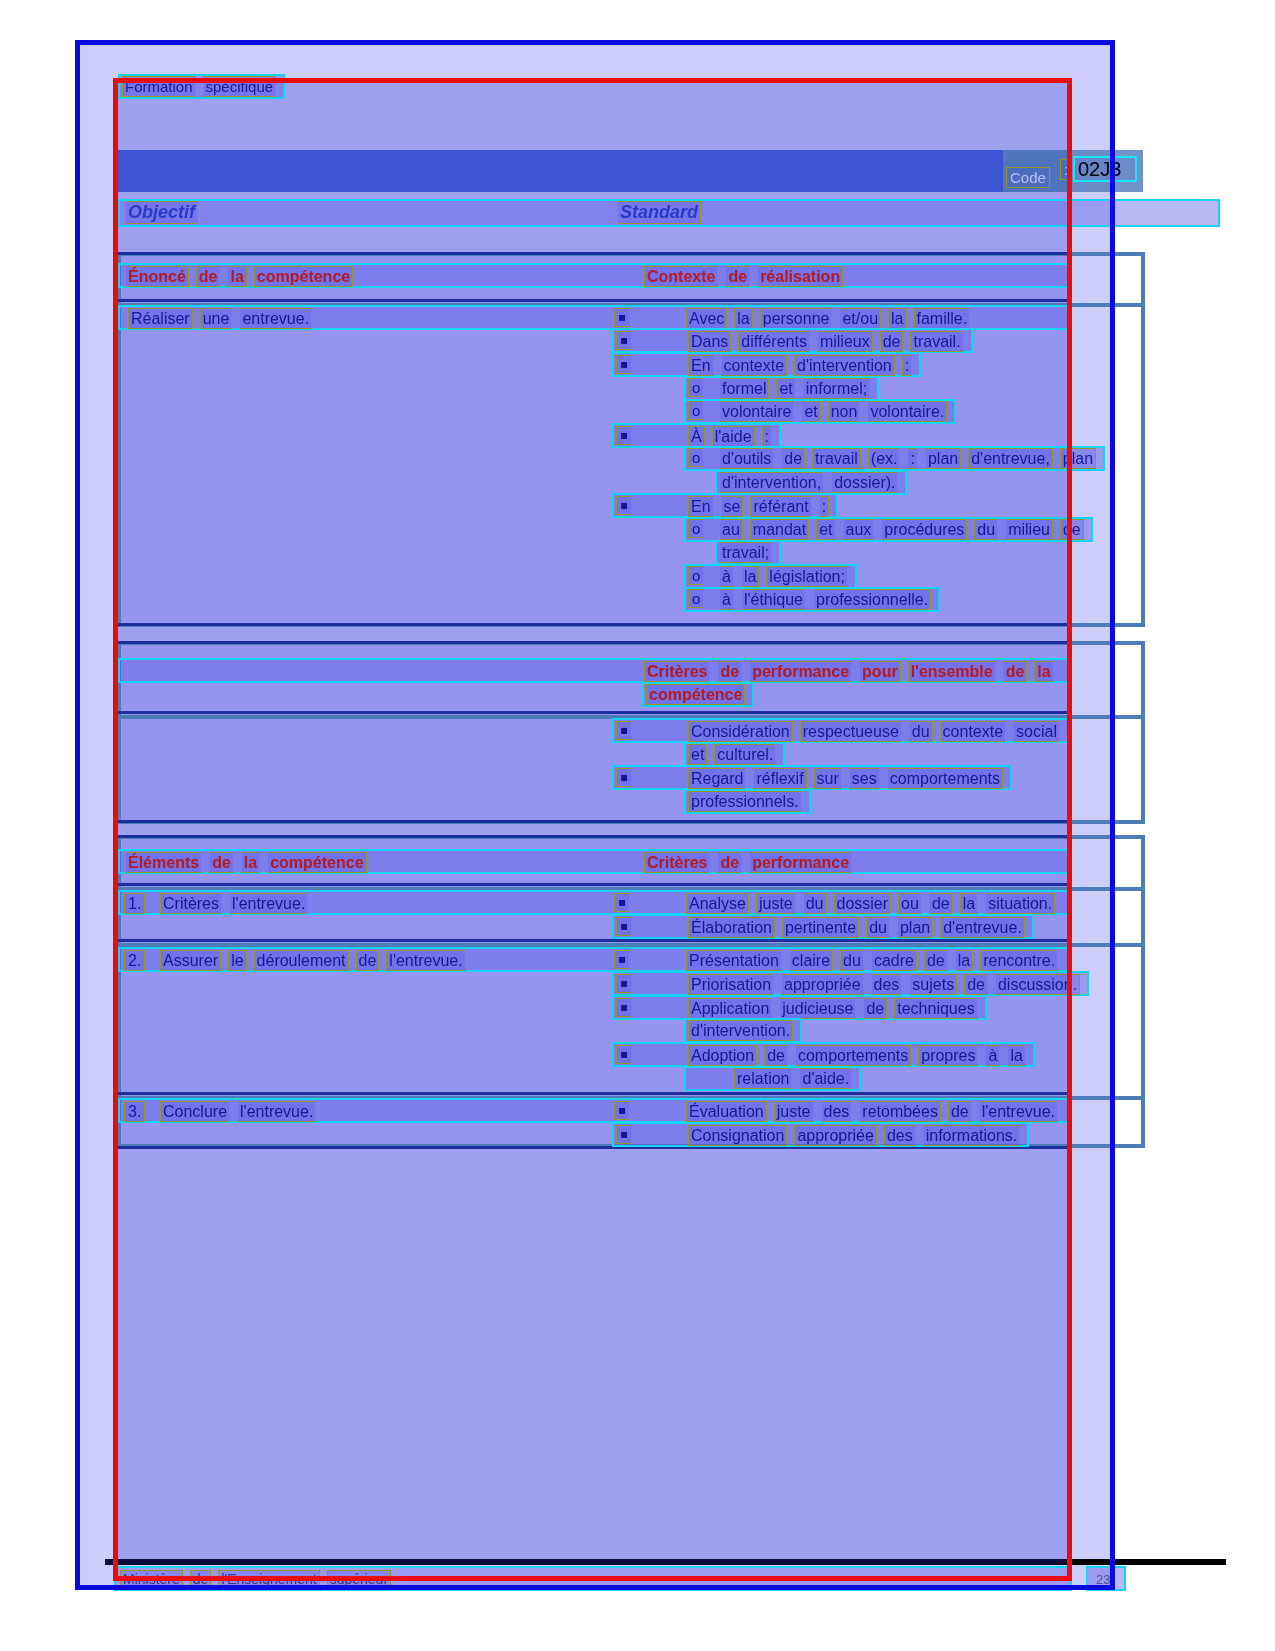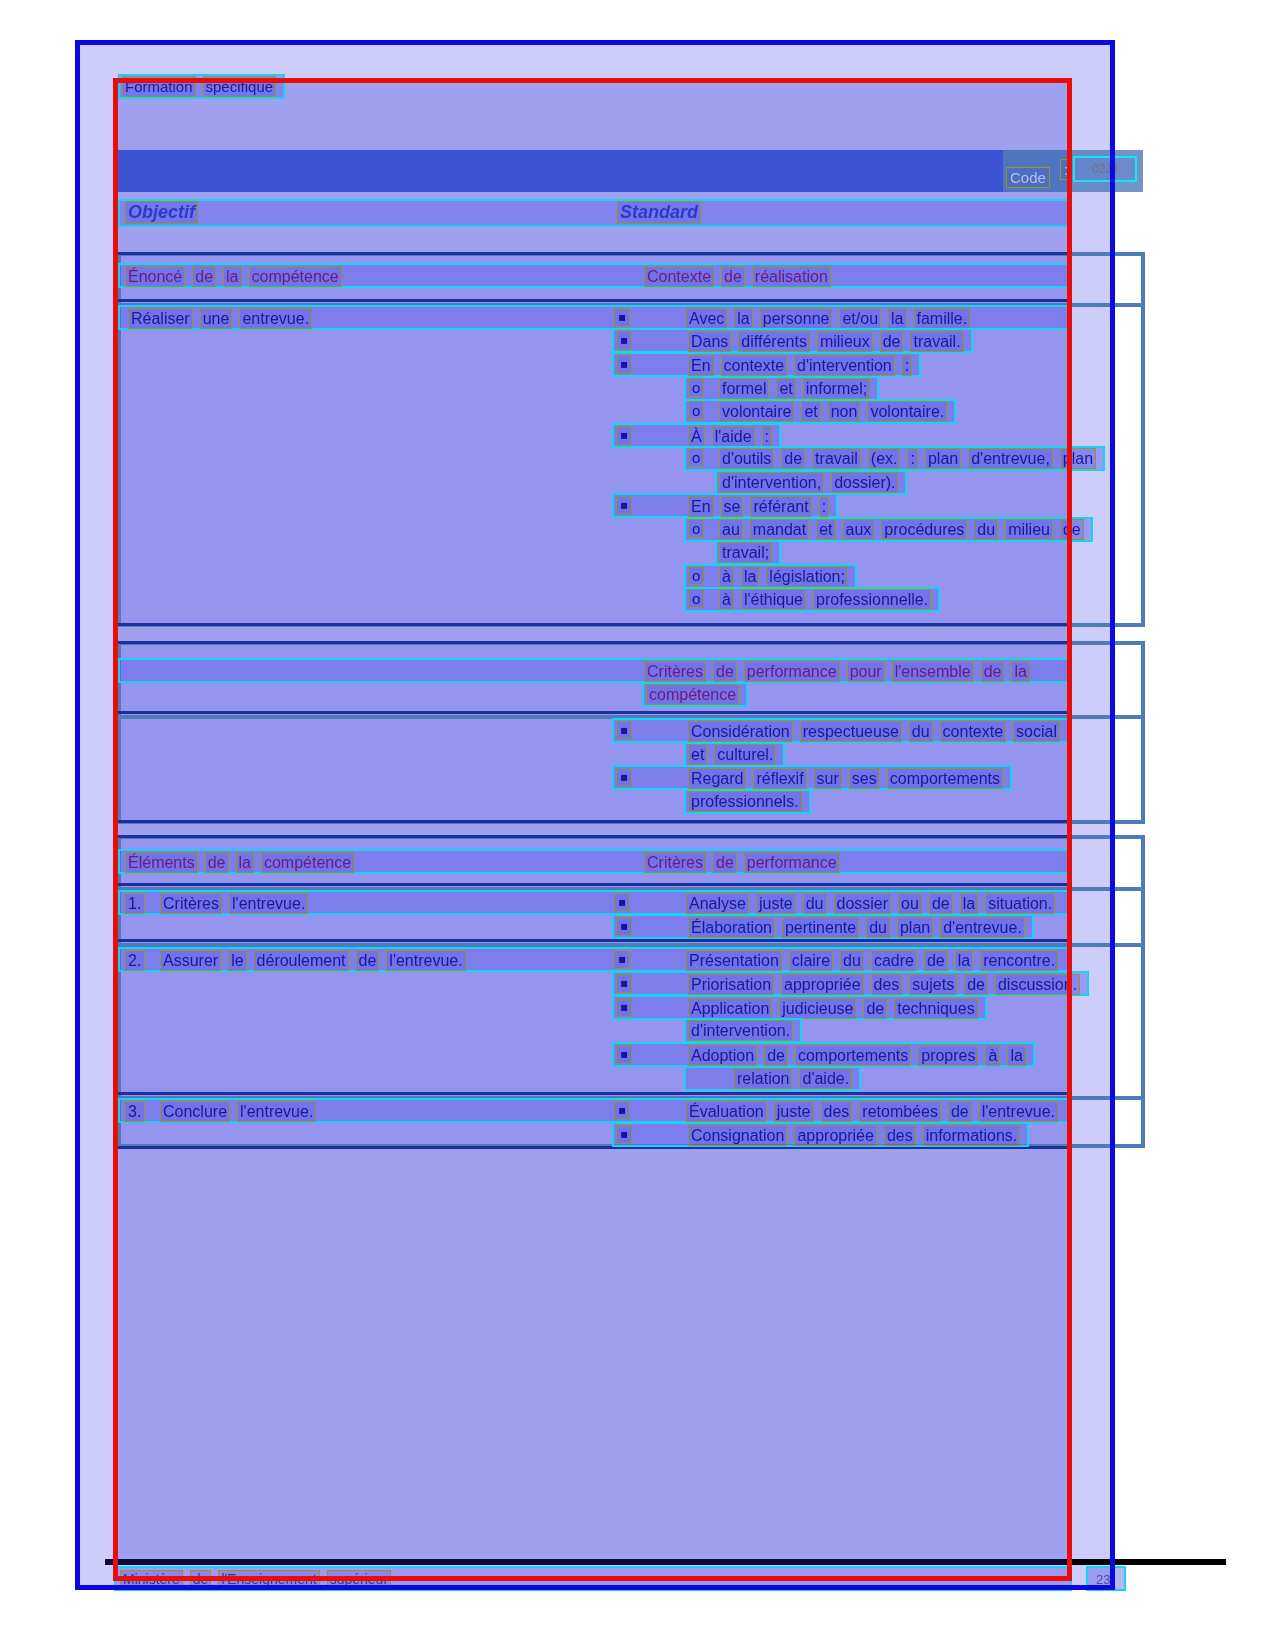--- a/index.html
+++ b/index.html
@@ -11,37 +11,37 @@
   #page-border{left:75px;top:40px;width:1040px;height:1550px;border:5px solid #0909e0;
                box-sizing:border-box;z-index:12;pointer-events:none;}
   
   #region-overlay{left:115px;top:80px;width:957px;height:1483px;background:rgba(92,92,228,.40);z-index:2;}
   .tint{background:rgba(105,105,235,.20);z-index:2;}
   
   #header-bar{left:118px;top:150px;width:954px;height:42px;background:#3d55d2;z-index:3;}
   #code-box{left:1003px;top:150px;width:140px;height:42px;background:rgba(82,124,186,.82);z-index:4;}
   .code-txt{z-index:6;font:15px/19px "Liberation Sans",sans-serif;color:#b6bdf4;
             border:1px solid #95952e;background:rgba(70,90,200,.25);padding:0 3px;height:19px;}
-  #code-value{border:2px solid #16e2f8;color:#737373;font-size:12px;height:22px;line-height:22px;
-              background:rgba(90,110,220,.25);text-align:center;}
+  #code-value{border:2px solid #16e2f8;color:#000000;font-size:20px;height:22px;line-height:22px;
+              background:rgba(90,110,220,.25);}
   
   .steel{border:4px solid #4e7cb8;box-sizing:border-box;z-index:4;}
   .steel-div{position:absolute;left:-4px;width:1028px;height:4px;background:#4e7cb8;}
   
   .navy{height:3px;background:#1c2f9c;z-index:5;}
   
   .band{position:absolute;border:2px solid #16d2f4;background:rgba(96,96,232,.45);
         height:25px;box-sizing:border-box;white-space:nowrap;z-index:6;padding-left:2px;}
   .band.fixed{padding-left:0;}
   .band.fixed>.grp{position:absolute;top:1px;}
   .grp{display:inline-flex;align-items:center;height:21px;}
   .w{display:inline-block;margin-right:7px;padding:0 2px;border:1px solid #95952e;
      background:rgba(88,88,230,.30);font:16px/19px "Liberation Sans",sans-serif;
      color:#1a1a96;height:19px;}
-  .w.bold{font-weight:400;color:#701a75;}
+  .w.bold{font-weight:700;color:#b91c1c;}
   .w.title{font:italic 700 18px/21px "Liberation Sans",sans-serif;color:#2b3bc8;height:21px;}
   .w.small{font-size:15px;}
   .w.footer{font-size:14px;color:#3c3c6e;height:18px;line-height:17px;}
   .w.pagenum{font-size:13px;color:#47588c;border:none;background:transparent;}
   .mk{display:inline-flex;flex:none;align-items:flex-start;height:21px;}
   .mg{display:inline-block;border:1px solid #95952e;background:rgba(88,88,230,.30);
       font:12px/17px "DejaVu Sans",sans-serif;color:#15159a;padding:0 3px;height:17px;}
   .mg.circ{font:15px/17px "Liberation Sans",sans-serif;}
   .mg.num{font:16px/19px "Liberation Sans",sans-serif;height:19px;color:#1a1a96;}
   
@@ -87,21 +87,21 @@
     <div class="abs tint" style="left: 115px; top: 835px; width: 957px; height: 313px;"></div>
     <div class="abs steel" style="left: 117px; top: 835px; width: 1028px; height: 313px;">
       <div class="steel-div" style="top: 48px;"></div>
       <div class="steel-div" style="top: 104px;"></div>
       <div class="steel-div" style="top: 257px;"></div>
     </div>
     <div class="band" style="left: 118px; top: 74px;"><div class="grp">
         <span class="w small">Formation</span>
         <span class="w small">spécifique</span>
       </div></div>
-    <div class="band fixed" style="left: 118px; top: 199px; height: 28px; width: 954px;">
+    <div class="band fixed" style="left: 118px; top: 199px; height: 28px; width: 1102px;">
       <div class="grp" style="left: 5px;">
         <span class="w title">Objectif</span>
       </div>
       <div class="grp" style="left: 497px;">
         <span class="w title">Standard</span>
       </div>
     </div>
     <div class="band fixed" style="left: 118px; top: 263px; width: 954px;">
       <div class="grp" style="left: 5px;">
         <span class="w bold">Énoncé</span>

